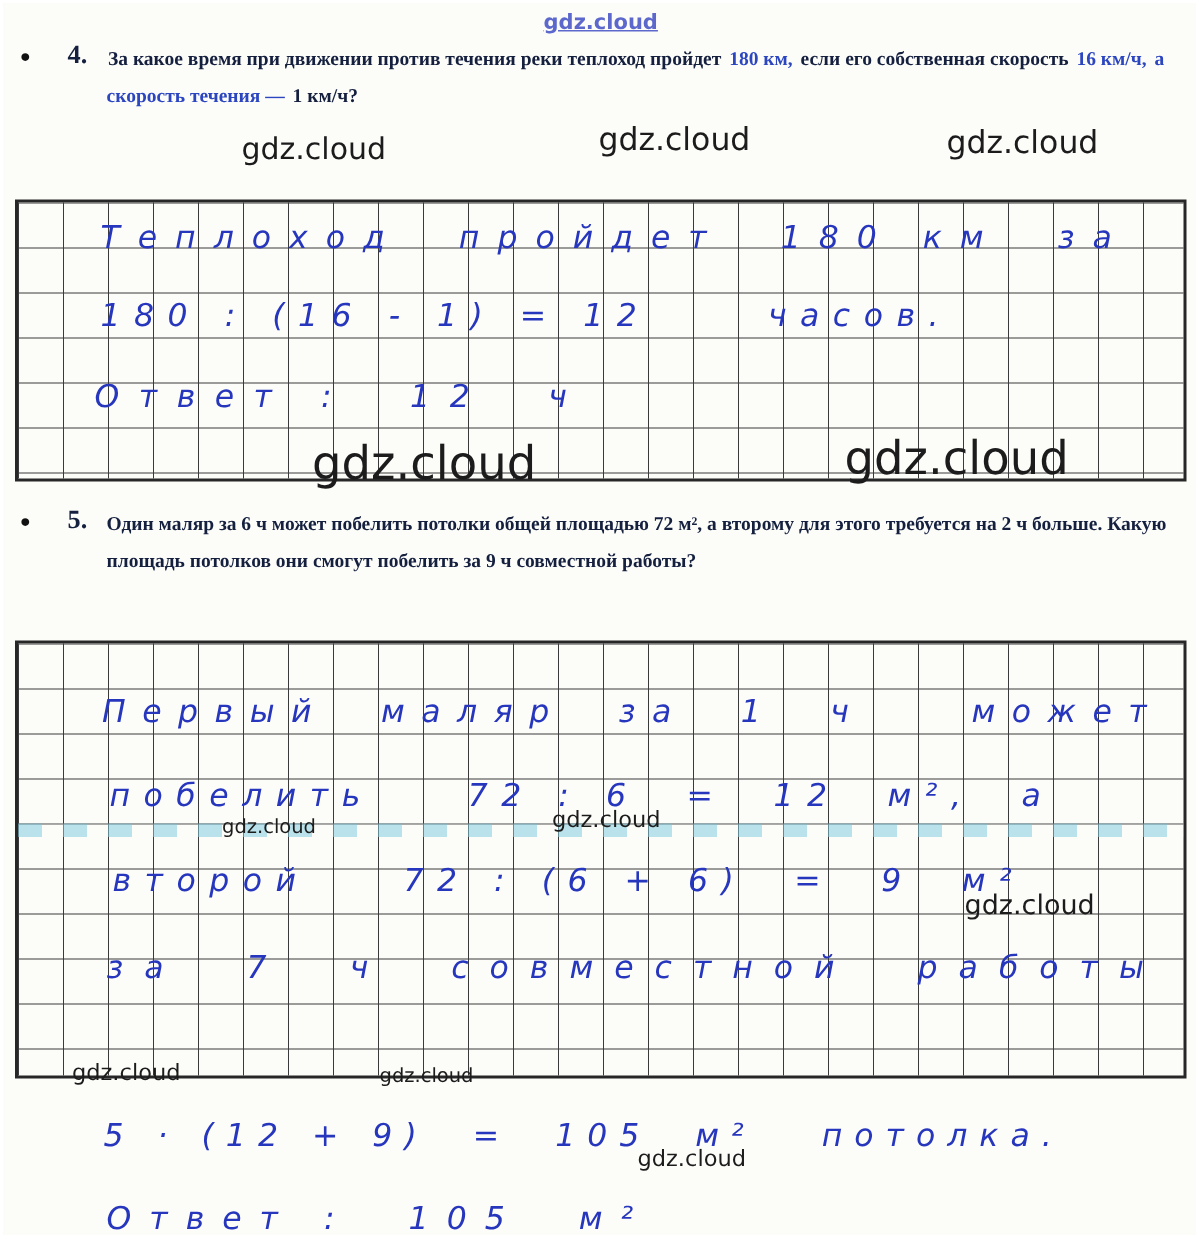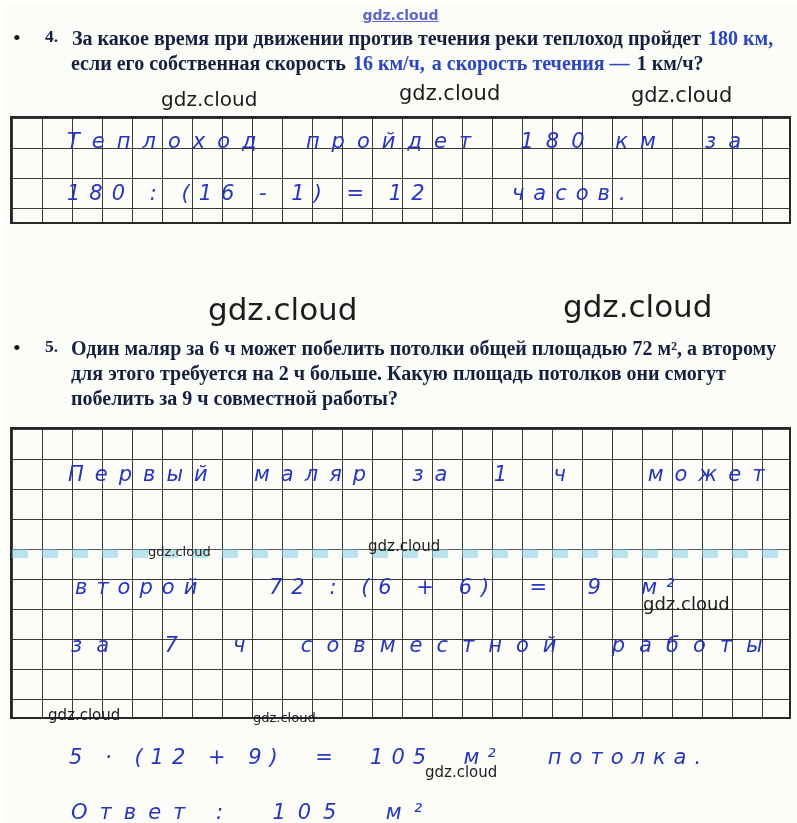--- a/index.html
+++ b/index.html
@@ -17,21 +17,21 @@
   .wm-top {
     color:#5c68cb; font-size:14px; font-weight:700;
     left:50%; top:4px; transform:translateX(-50%);
     text-decoration:underline;
   }
   
   .bullet { position:absolute; left:10px; font-size:22px; line-height:22px; color:#111; z-index:2; }
   .pnum   { position:absolute; left:42px; font-weight:700; font-size:17.5px; color:#15203f; z-index:2; }
   .ptext  {
     position:absolute; left:68px; width:718px;
-    font-weight:700; font-size:20px; line-height:25px;
+    font-weight:700; font-size:13px; line-height:25px;
     color:#15203f; z-index:2;
   }
   .blue { color:#2c46c0; }
   
   .grid {
     position:absolute; left:8px; width:781px;
     background-image:
       linear-gradient(to right, #3a3a3a 1px, transparent 1px),
       linear-gradient(to bottom, #3a3a3a 1px, transparent 1px);
     background-size:30px 30px;
@@ -64,35 +64,37 @@
   <span class="bullet" style="top:24px;">•</span>
   <span class="pnum" style="top:23px;">4.</span>
   <div class="ptext" style="top:23px;">
     <span>За какое время при движении против течения реки теплоход пройдет </span><span class="blue">180 км,</span><span> если его собственная скорость </span><span class="blue">16 км/ч,</span><span class="blue"> а скорость течения — </span><span>1 км/ч?</span>
   </div>
 
   <div class="wm" style="left:158px; top:84px; font-size:20px;">gdz.cloud</div>
   <div class="wm" style="left:396px; top:78px; font-size:21px;">gdz.cloud</div>
   <div class="wm" style="left:628px; top:80px; font-size:21px;">gdz.cloud</div>
 
-  <div class="grid" style="top:114px; height:108px;">
+  <div class="grid" style="top:131px; height:188px;">
     <div class="hw" style="left:54px; top:8px;  letter-spacing:12px;">Теплоход  пройдет  180 км  за</div>
     <div class="hw" style="left:54px; top:60px; letter-spacing:9px;">180 : (16 - 1) = 12     часов.</div>
+    <div class="hw" style="left:50px; top:114px; letter-spacing:13px;">Ответ :  12  ч</div>
   </div>
 
   <div class="wm" style="left:205px; top:288px; font-size:31px;">gdz.cloud</div>
   <div class="wm" style="left:560px; top:285px; font-size:31px;">gdz.cloud</div>
 
   <span class="bullet" style="top:334px;">•</span>
   <span class="pnum" style="top:333px;">5.</span>
   <div class="ptext" style="top:333px;">Один маляр за 6 ч может побелить потолки общей площадью 72 м², а второму для этого требуется на 2 ч больше. Какую площадь потолков они смогут побелить за 9 ч совместной работы?</div>
 
   <div class="grid" style="top:425px; height:292px;">
     <div class="scan-line" style="top:120px;"></div>
     <div class="hw" style="left:55px; top:30px;  letter-spacing:11px;">Первый  маляр  за  1  ч    может</div>
+    <div class="hw" style="left:60px; top:86px;  letter-spacing:9px;">побелить    72 : 6  =  12  м²,  а</div>
     <div class="hw" style="left:62px; top:143px; letter-spacing:9px;">второй    72 : (6 + 6)  =  9  м²</div>
     <div class="hw" style="left:58px; top:201px; letter-spacing:14px;">за  7  ч  совместной  работы</div>
     <div class="hw" style="left:56px; top:313px; letter-spacing:8px;">5 · (12 + 9)  =  105  м²   потолка.</div>
     <div class="hw" style="left:58px; top:368px; letter-spacing:12px;">Ответ :  105  м²</div>
   </div>
 
   <div class="wm" style="left:145px; top:541px; font-size:13px;">gdz.cloud</div>
   <div class="wm" style="left:365px; top:534px; font-size:15px;">gdz.cloud</div>
   <div class="wm" style="left:640px; top:590px; font-size:18px;">gdz.cloud</div>
   <div class="wm" style="left:45px;  top:703px; font-size:15px;">gdz.cloud</div>

